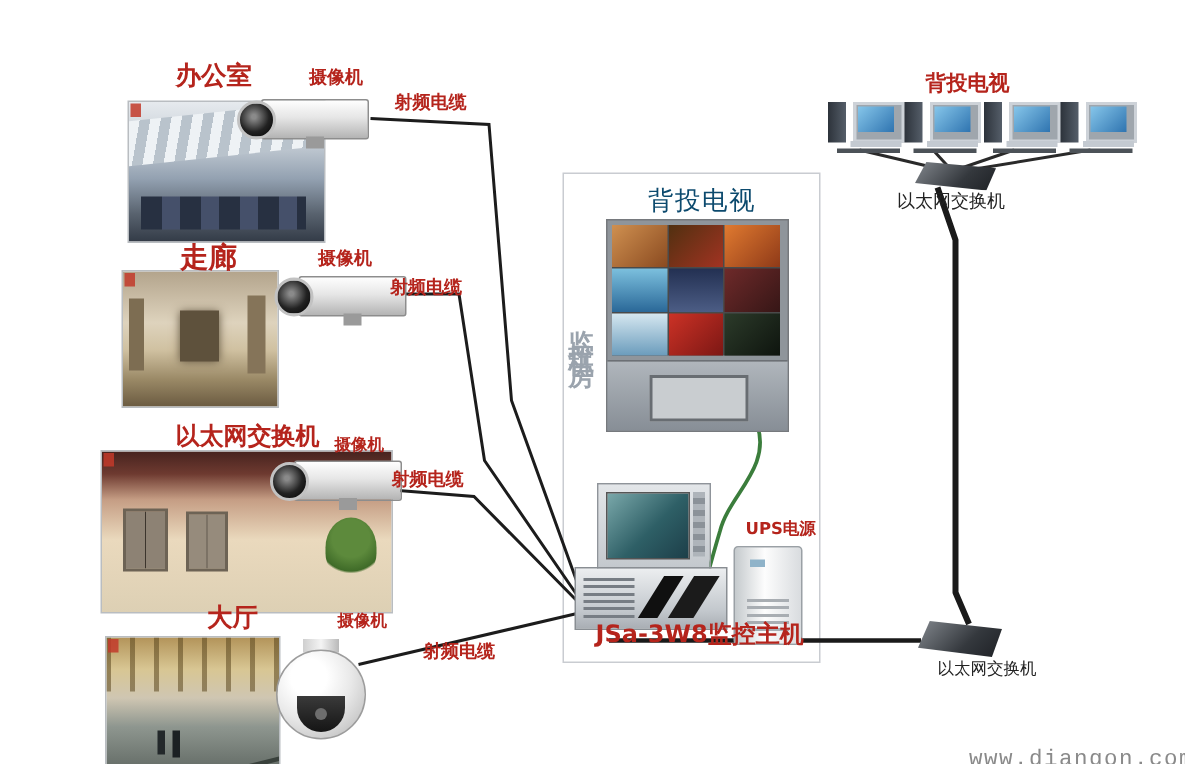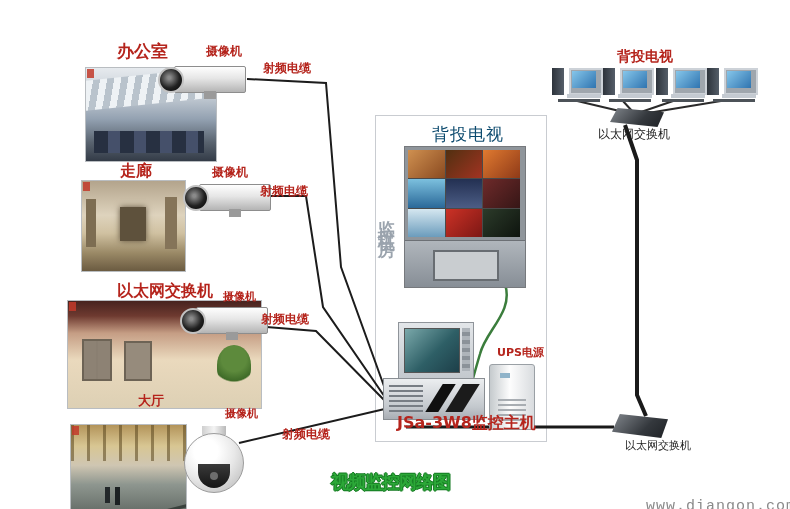--- a/index.html
+++ b/index.html
@@ -143,21 +143,21 @@
     <div class="a1"></div>
       <div class="a2"></div>
       <div class="a3"></div>
     <div class="wm"></div>
   </div>
   <div class="boxcam" style="left:183px;top:168px;">
     <div class="body"></div>
       <div class="lens"></div>
       <div class="foot"></div>
   </div>
-  <div class="lab red" style="left:120px;top:151px;font-size:16px;">走廊</div>
+  <div class="lab red" style="left:120px;top:151px;font-size:19px;">走廊</div>
   <div class="lab red" style="left:212px;top:154px;font-size:12px;">摄像机</div>
   <div class="lab red" style="left:260px;top:173px;font-size:12px;">射频电缆</div>
 
   <div class="photo p-elevator" style="left:67px;top:288px;width:193px;height:107px;">
     <div class="a1"></div>
     <div class="a2"></div>
     <div class="a3"></div>
     <div class="wm"></div>
   </div>
   <div class="boxcam" style="left:180px;top:291px;">
@@ -175,21 +175,21 @@
     <div class="a3"></div>
       <div class="a4"></div>
     <div class="wm"></div>
   </div>
   <div class="domecam" style="left:182px;top:414px;">
     <div class="mount"></div>
       <div class="ball"></div>
     <div class="dome"></div>
       <div class="eye"></div>
   </div>
-  <div class="lab red" style="left:138px;top:382px;font-size:13px;">大厅</div>
+  <div class="lab red" style="left:138px;top:392px;font-size:17px;">大厅</div>
   <div class="lab red" style="left:225px;top:396px;font-size:11px;">摄像机</div>
   <div class="lab red" style="left:282px;top:416px;font-size:12px;">射频电缆</div>
 
   <div class="lab blk" style="left:432px;top:114px;font-size:17px;letter-spacing:1px;">背投电视</div>
 
   <div class="tvwall">
     <div class="tvgrid">
       <div class="g1"></div>
       <div class="g2"></div>
       <div class="g3"></div>
@@ -253,16 +253,15 @@
       <div class="base"></div>
       <div class="shadow"></div>
   </div>
 
   <div class="switch" style="left:610px;top:96px;width:54px;height:19px;"></div>
   <div class="lab blk" style="left:598px;top:116px;font-size:12px;font-weight:normal;color:#222;">以太网交换机</div>
 
   <div class="switch" style="left:612px;top:402px;width:56px;height:24px;"></div>
   <div class="lab blk" style="left:625px;top:428px;font-size:11px;font-weight:normal;color:#222;">以太网交换机</div>
 
-  <div class="lab gtitle" style="left:331px;top:461px;font-size:18px;">视频监控网络图</div>
   <div class="lab wmark" style="left:646px;top:487px;font-size:15px;">www.diangon.com</div>
 
 </div>
 
 </body></html>

